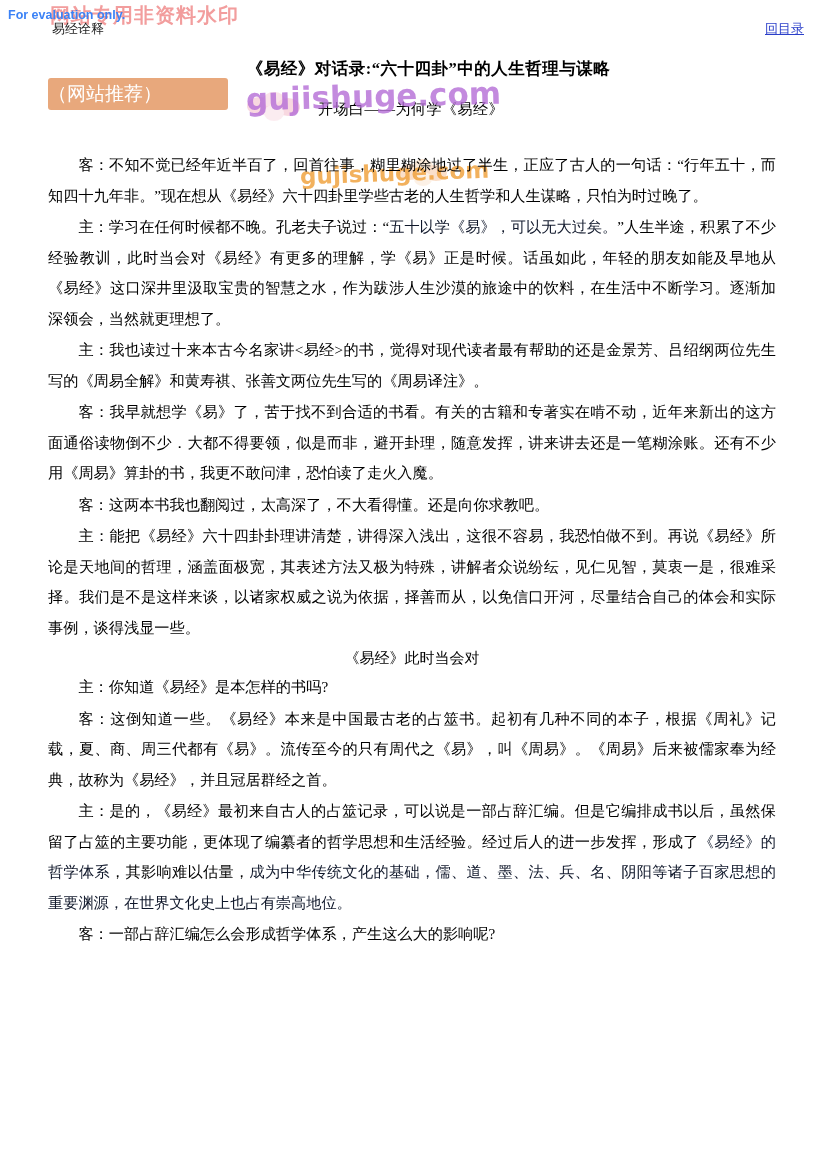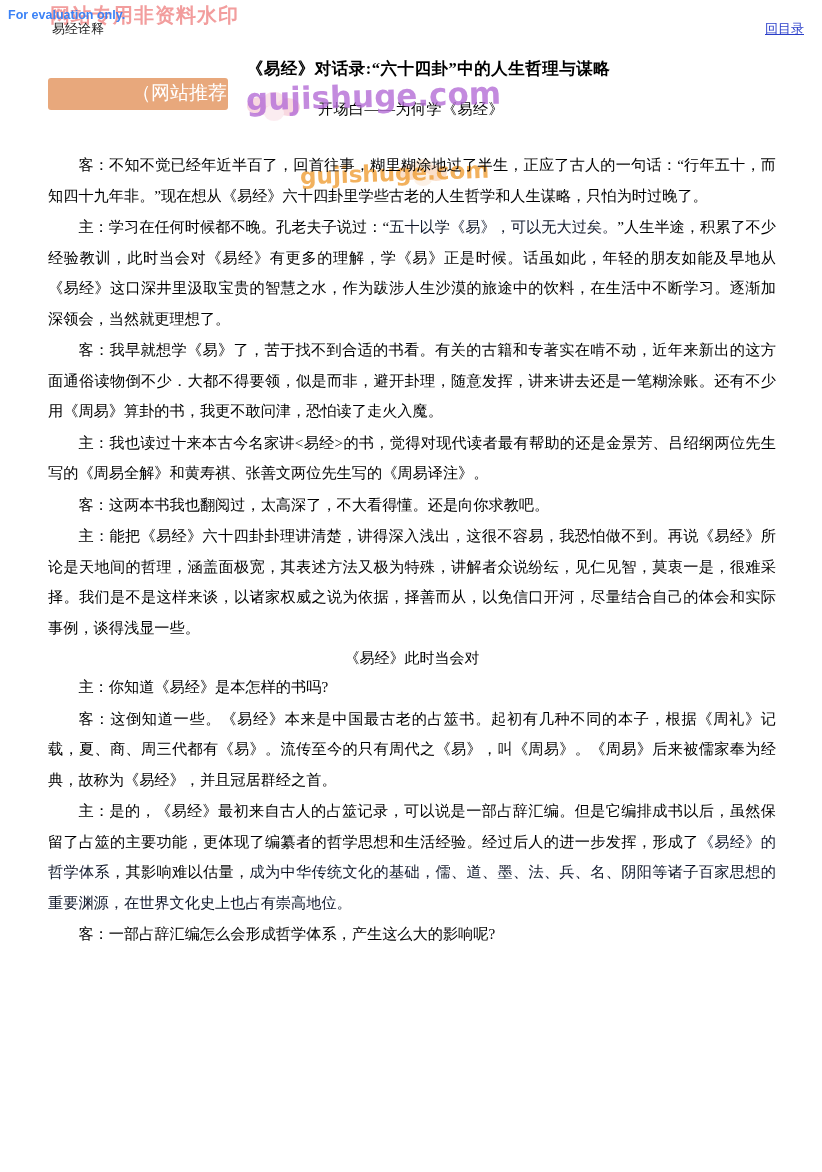--- a/index.html
+++ b/index.html
@@ -74,26 +74,25 @@
     height: 32px;
     background: #e8a87c;
     border-radius: 3px;
   }
   .rec-badge-text {
     position: absolute;
     left: 0; top: 0;
     width: 180px;
     height: 32px;
     line-height: 32px;
-    text-align: right;
+    text-align: left;
     color: #ffffff;
     font-size: 19px;
-    font-family: Liberation Mono, monospace;
-    white-space: nowrap;
-    margin-left: 18px;
+    font-family: Liberation Sans, sans-serif;
+    white-space: nowrap;
   }
 
   
   .doc-title {
     position: absolute;
     left: 0; right: 0;
     top: 58px;
     text-align: center;
     font-size: 16.5px;
     font-weight: bold;
@@ -198,24 +197,24 @@
   <ellipse cx="27" cy="23" rx="9" ry="7" fill="#fbe6d3"></ellipse>
 </svg>
 <div class="wm-url2">gujishuge.com</div>
 
 <div class="content">
 
   <p class="para">客：不知不觉已经年近半百了，回首往事，糊里糊涂地过了半生，正应了古人的一句话：“行年五十，而知四十九年非。”现在想从《易经》六十四卦里学些古老的人生哲学和人生谋略，只怕为时过晚了。</p>
 
   <p class="para"><span>主：学习在任何时候都不晚。孔老夫子说过：“</span><span class="red">五十以学《易》，可以无大过矣。</span><span>”人生半途，积累了不少经验教训，此时当会对《易经》有更多的理解，学《易》正是时候。话虽如此，年轻的朋友如能及早地从《易经》这口深井里汲取宝贵的智慧之水，作为跋涉人生沙漠的旅途中的饮料，在生活中不断学习。逐渐加深领会，当然就更理想了。</span></p>
 
+  <p class="para">主：我也读过十来本古今名家讲&lt;易经&gt;的书，觉得对现代读者最有帮助的还是金景芳、吕绍纲两位先生写的《周易全解》和黄寿祺、张善文两位先生写的《周易译注》。</p>
+
   <p class="para">客：我早就想学《易》了，苦于找不到合适的书看。有关的古籍和专著实在啃不动，近年来新出的这方面通俗读物倒不少．大都不得要领，似是而非，避开卦理，随意发挥，讲来讲去还是一笔糊涂账。还有不少用《周易》算卦的书，我更不敢问津，恐怕读了走火入魔。</p>
 
-  <p class="para">主：我也读过十来本古今名家讲&lt;易经&gt;的书，觉得对现代读者最有帮助的还是金景芳、吕绍纲两位先生写的《周易全解》和黄寿祺、张善文两位先生写的《周易译注》。</p>
-
   <p class="para">客：这两本书我也翻阅过，太高深了，不大看得懂。还是向你求教吧。</p>
 
   <p class="para">主：能把《易经》六十四卦卦理讲清楚，讲得深入浅出，这很不容易，我恐怕做不到。再说《易经》所论是天地间的哲理，涵盖面极宽，其表述方法又极为特殊，讲解者众说纷纭，见仁见智，莫衷一是，很难采择。我们是不是这样来谈，以诸家权威之说为依据，择善而从，以免信口开河，尽量结合自己的体会和实际事例，谈得浅显一些。</p>
 
 
   <div class="mid-heading">《易经》此时当会对</div>
 
   <p class="para">主：你知道《易经》是本怎样的书吗?</p>
 
   <p class="para">客：这倒知道一些。《易经》本来是中国最古老的占筮书。起初有几种不同的本子，根据《周礼》记载，夏、商、周三代都有《易》。流传至今的只有周代之《易》，叫《周易》。《周易》后来被儒家奉为经典，故称为《易经》，并且冠居群经之首。</p>

